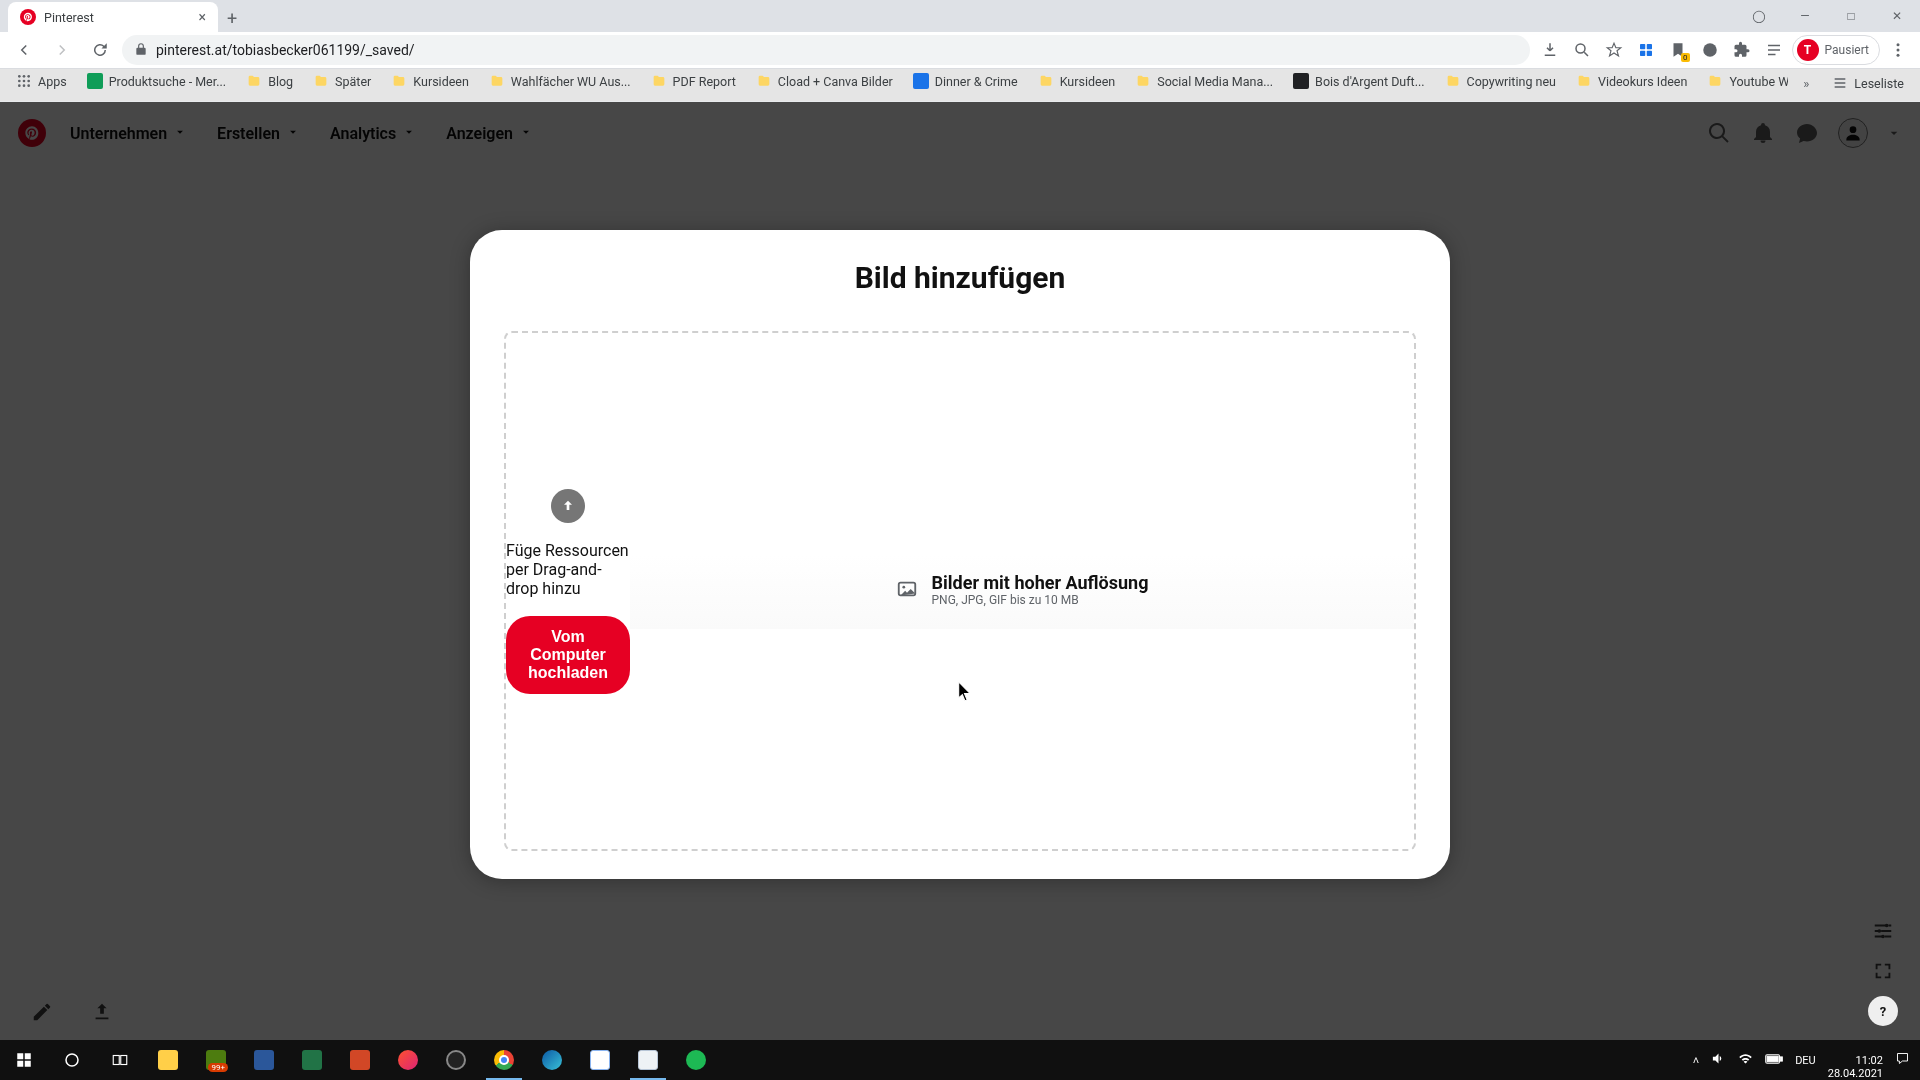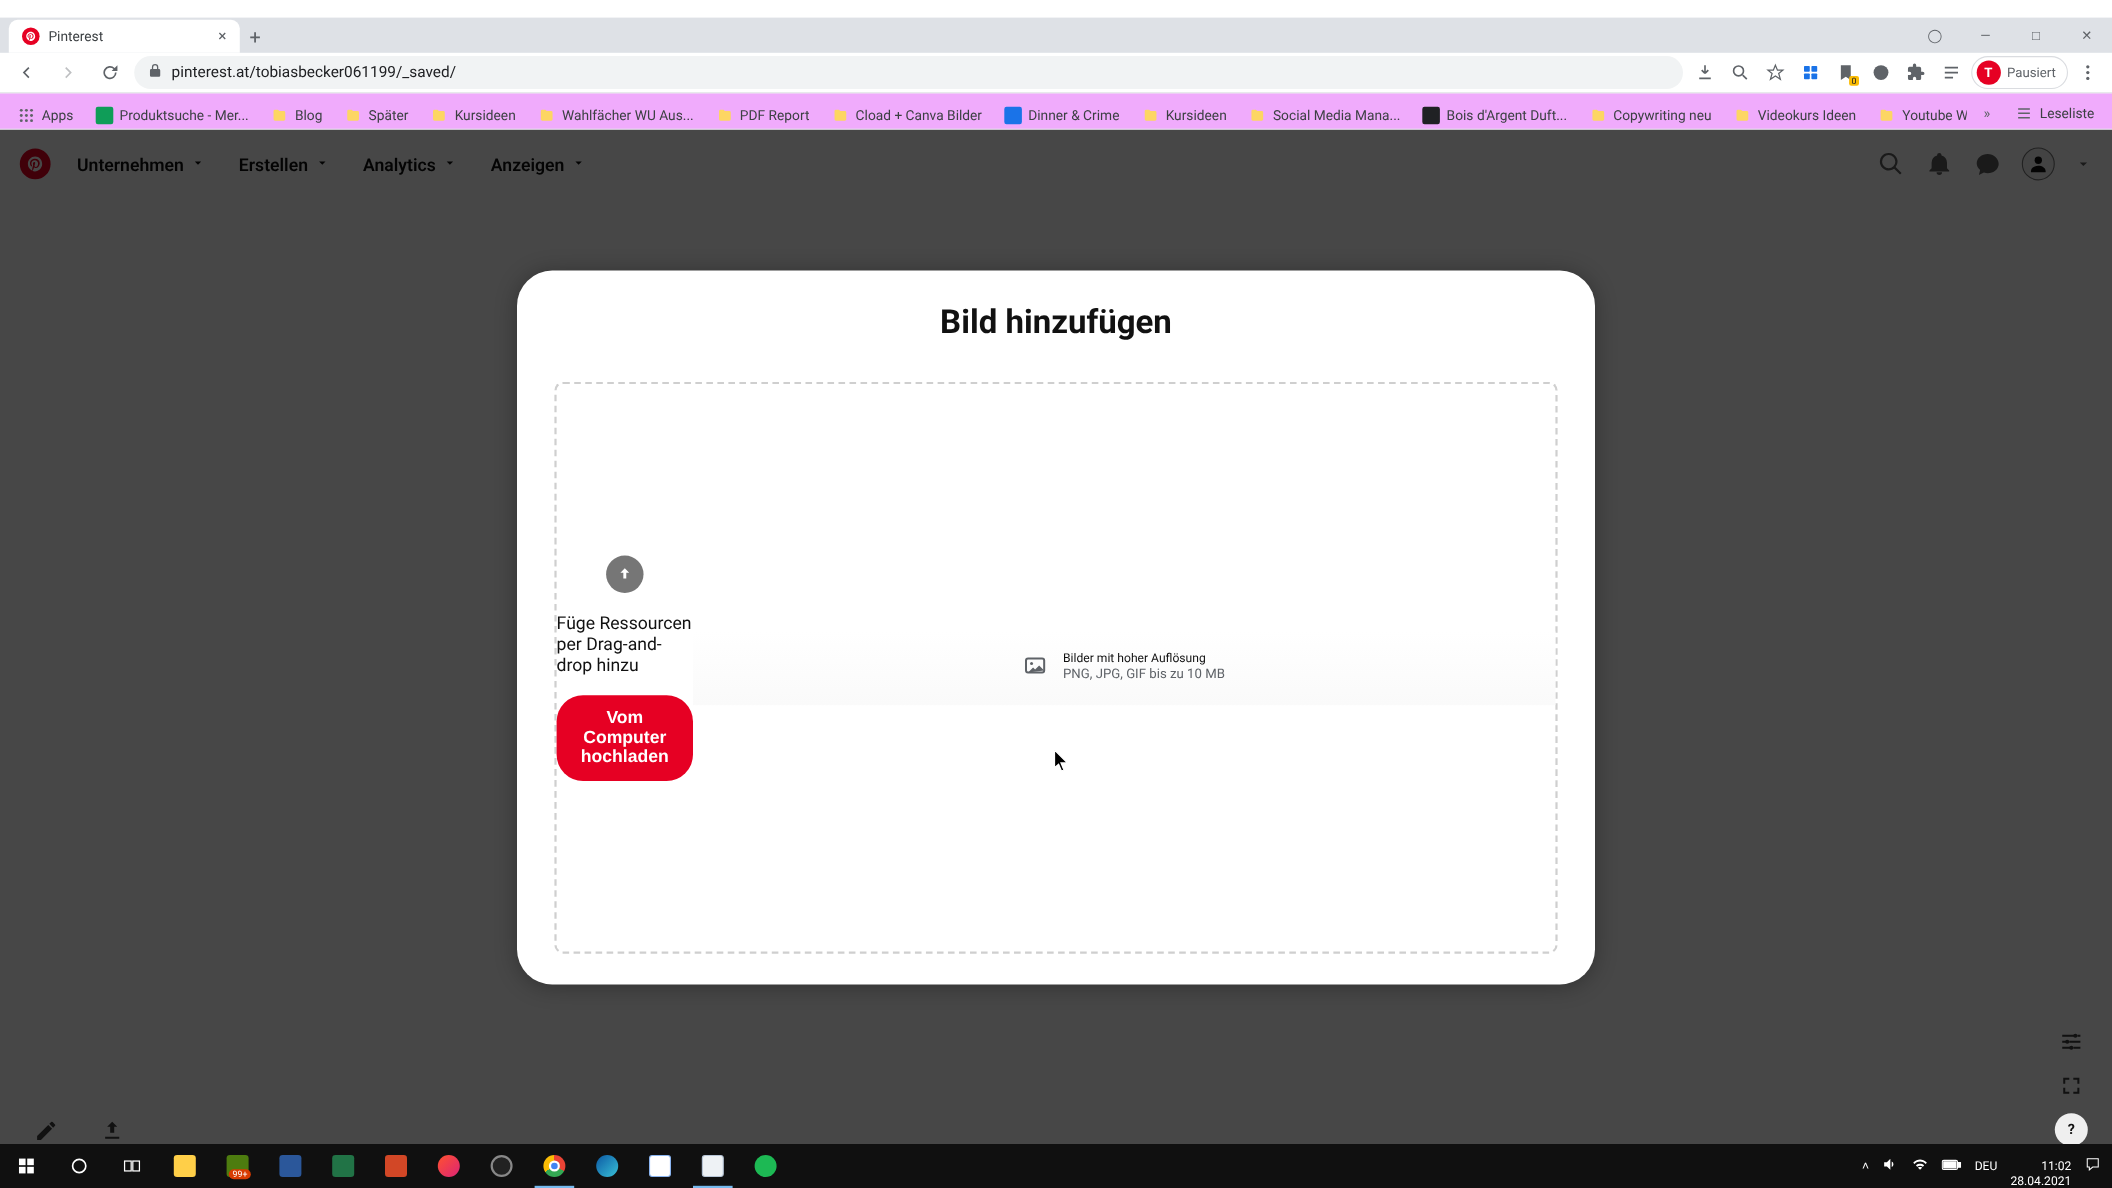--- a/index.html
+++ b/index.html
@@ -1,40 +1,40 @@
 <!DOCTYPE html>
 <html><head>
 <meta charset="utf-8">
 <style>
   * { box-sizing: border-box; margin: 0; padding: 0; }
   body { font-family: -apple-system, BlinkMacSystemFont, "Segoe UI", Roboto, Arial, sans-serif; font-size: 13px; background: #fff; width: 1920px; height: 1080px; overflow: hidden; position: relative; }
 
   
-  .titlebar { height: 32px; background: #dee1e6; display: flex; align-items: flex-end; padding-left: 8px; position: relative; margin-top: 16px; }
+  .titlebar { height: 32px; background: #dee1e6; display: flex; align-items: flex-end; padding-left: 8px; position: relative; }
   .tab { height: 30px; background: #fff; border-radius: 8px 8px 0 0; display: flex; align-items: center; padding: 0 12px; gap: 8px; min-width: 210px; font-size: 12.5px; color: #3c4043; position: relative; }
   .tab .favicon { width: 16px; height: 16px; border-radius: 50%; background: #e60023; display:flex; align-items:center; justify-content:center; }
   .tab .favicon svg { width:10px; height:10px; fill:#fff; }
   .tab .close { margin-left: auto; font-size: 14px; color: #5f6368; }
   .newtab { width: 28px; height: 28px; display:flex; align-items:center; justify-content:center; color:#5f6368; font-size:18px; }
   .win-controls { position:absolute; right:0; top:0; height:32px; display:flex; }
   .win-controls div { width:46px; display:flex; align-items:center; justify-content:center; color:#5f6368; font-size:12px; }
 
   
   .addr-row { height: 37px; background:#fff; border-bottom:1px solid #dadce0; display:flex; align-items:center; padding:0 8px; gap:6px; }
   .icon-btn { width:32px; height:32px; border-radius:50%; display:flex; align-items:center; justify-content:center; color:#5f6368; }
   .icon-btn.small { width:28px; height:28px; }
   .icon-btn svg { width:18px; height:18px; fill:currentColor; }
   .omnibox { flex:1; height:30px; background:#f1f3f4; border-radius:15px; display:flex; align-items:center; padding:0 12px; gap:8px; color:#202124; font-size:14px; }
   .omnibox .lock { color:#5f6368; }
   .addr-right { display:flex; align-items:center; gap:4px; }
   .paused-chip { display:flex; align-items:center; gap:6px; border:1px solid #dadce0; border-radius:16px; padding:3px 10px 3px 4px; font-size:12px; color:#5f6368; }
   .paused-chip .av { width:22px; height:22px; border-radius:50%; background:#e60023; color:#fff; display:flex; align-items:center; justify-content:center; font-weight:700; font-size:12px; }
 
   
-  .bm-bar { height: 33px; background:#f0abfc; border-bottom:1px solid #e8eaed; display:flex; align-items:flex-end; padding:0 8px; gap:4px; overflow:hidden; }
+  .bm-bar { height: 33px; background:#e5e5e5; border-bottom:1px solid #e8eaed; display:flex; align-items:flex-start; padding:0 8px; gap:4px; overflow:hidden; }
   .bm { display:flex; align-items:center; gap:6px; padding:4px 8px; font-size:12.5px; color:#3c4043; border-radius:4px; white-space:nowrap; }
   .bm .fav { width:16px; height:16px; border-radius:2px; display:flex; align-items:center; justify-content:center; }
   .bm .fav.folder svg { width:16px; height:16px; fill:#5f6368; }
   .bm-right { margin-left:auto; display:flex; align-items:center; gap:4px; }
 
   
   .page { position:relative; height: calc(1080px - 32px - 37px - 33px - 40px); background:#fff; }
   .pin-nav { height:62px; display:flex; align-items:center; padding:0 18px; gap:24px; }
   .pin-logo { width:28px; height:28px; border-radius:50%; background:#e60023; display:flex; align-items:center; justify-content:center; }
   .pin-logo svg { width:16px; height:16px; fill:#fff; }
@@ -52,21 +52,21 @@
   .modal h1 { text-align:center; font-size:30px; font-weight:700; color:#111; margin-bottom:36px; }
   .dropzone { border:2px dashed #cfcfcf; border-radius:8px; height:520px; position:relative; display:flex; flex-direction:row; align-items:center; }
   .dz-center { flex:1; display:flex; flex-direction:column; align-items:center; justify-content:center; gap:18px; }
   .dz-icon { width:34px; height:34px; border-radius:50%; background:#767676; display:flex; align-items:center; justify-content:center; }
   .dz-icon svg { width:16px; height:16px; fill:#fff; }
   .dz-text { font-size:16px; color:#111; }
   .upload-btn { background:#e60023; color:#fff; border:none; border-radius:24px; padding:12px 22px; font-size:16px; font-weight:700; cursor:pointer; }
   .dz-footer { width:100%; padding:18px 0 22px; display:flex; align-items:center; justify-content:center; gap:14px; background:linear-gradient(#fff,#fafafa); }
   .dz-footer .thumb { width:22px; height:22px; color:#5f6368; }
   .dz-footer .thumb svg { width:22px; height:22px; fill:currentColor; }
-  .dz-footer .ft-title { font-size:11px; font-weight:400; color:#111; }
+  .dz-footer .ft-title { font-size:18px; font-weight:700; color:#111; }
   .dz-footer .ft-sub { font-size:12px; color:#5f6368; }
 
   
   .float-bl { position:absolute; left:28px; bottom:14px; display:flex; gap:32px; }
   .float-bl .fi { width:28px; height:28px; color:#111; display:flex; align-items:center; justify-content:center; }
   .float-bl .fi svg { width:22px; height:22px; fill:currentColor; }
   .float-br { position:absolute; right:22px; bottom:14px; display:flex; flex-direction:column; align-items:center; gap:10px; }
   .float-br .fi { width:30px; height:30px; color:#111; display:flex; align-items:center; justify-content:center; }
   .float-br .fi.round { background:#efefef; border-radius:50%; font-weight:700; }
   .float-br .fi svg { width:22px; height:22px; fill:currentColor; }

